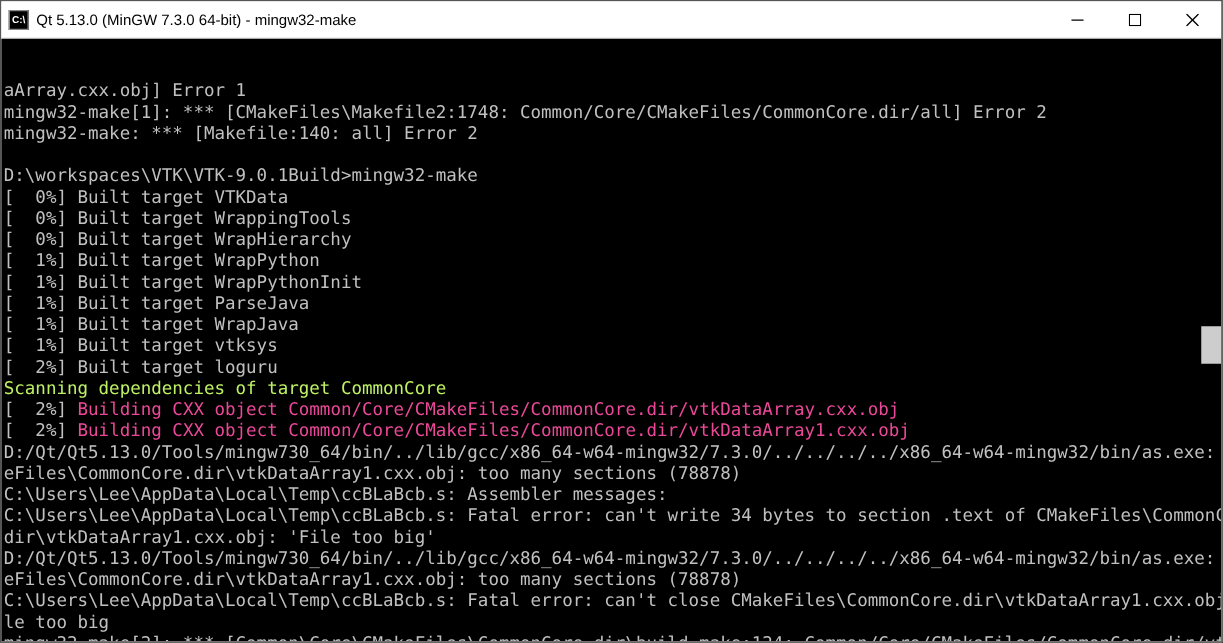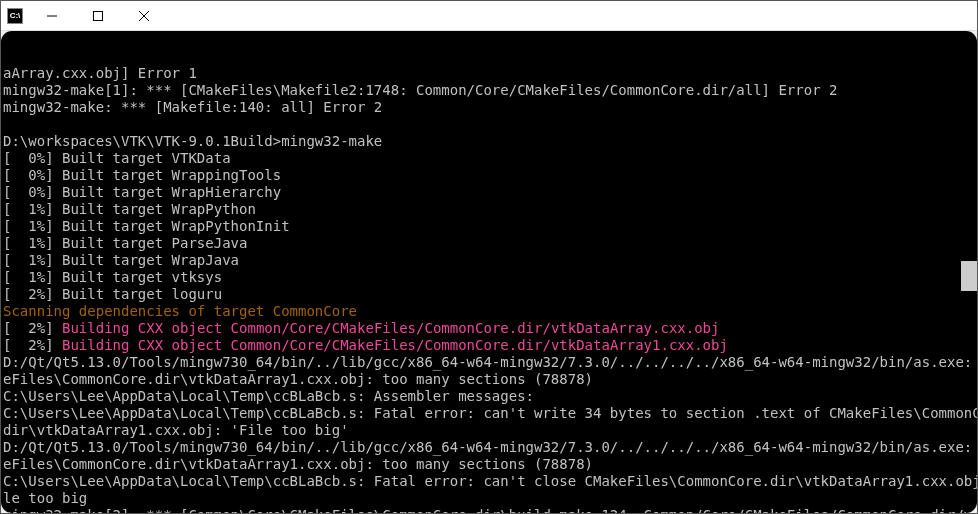--- a/index.html
+++ b/index.html
@@ -65,43 +65,43 @@
     height: calc(100% - 30px);
     background: #000;
     color: #c0c0c0;
     font-family: "Consolas", "SimSun", monospace;
     font-size: 14px;
     line-height: 17px;
     white-space: pre;
     overflow: hidden;
     padding: 0;
     position: relative;
-    border-radius: 11px;
   }
   .terminal-content {
     padding: 0 2px;
   }
-  .magenta { color: #a16207; }
+  .magenta { color: #bef264; }
   .green { color: #ec4899; }
   .scroll-indicator {
     position: absolute;
     right: 0;
     top: 230px;
     width: 16px;
     height: 30px;
     background: #cdcdcd;
   }
 </style>
 </head>
 <body>
 
 <div class="titlebar">
   <div class="titlebar-icon">
     <span>C:\</span>
   </div>
+  <div class="titlebar-title">Qt 5.13.0 (MinGW 7.3.0 64-bit) - mingw32-make</div>
   <div class="titlebar-controls">
     <div class="titlebar-btn">
       <svg viewBox="0 0 10 10">
           <line x1="0" y1="5" x2="10" y2="5" stroke="#000" stroke-width="1"></line>
         </svg>
     </div>
     <div class="titlebar-btn">
       <svg viewBox="0 0 10 10">
           <rect x="0.5" y="0.5" width="9" height="9" stroke="#000" stroke-width="1" fill="none"></rect>
         </svg>

